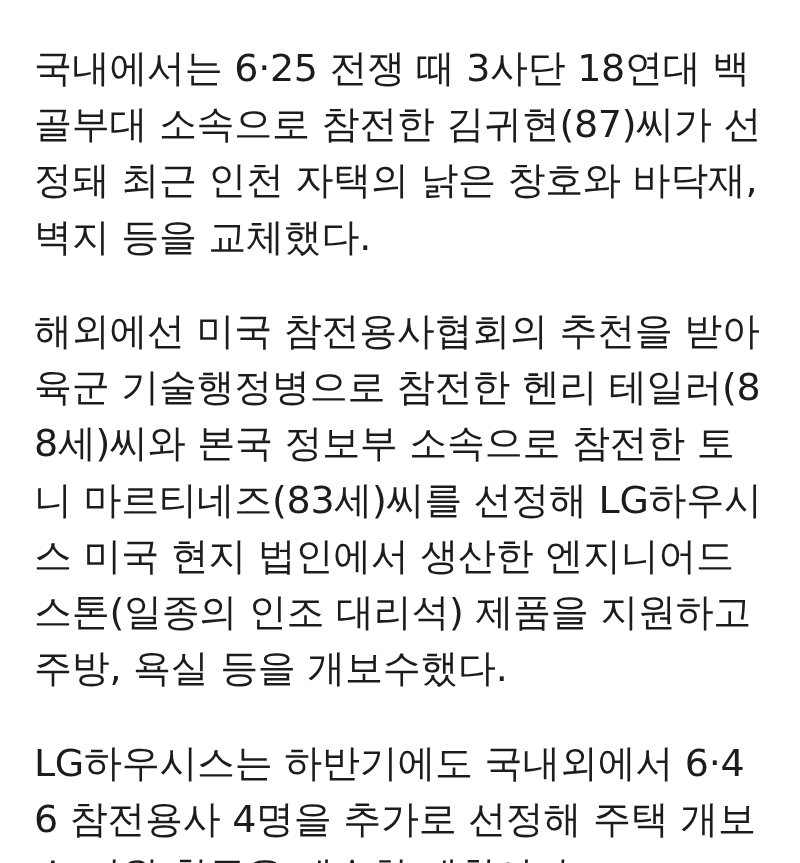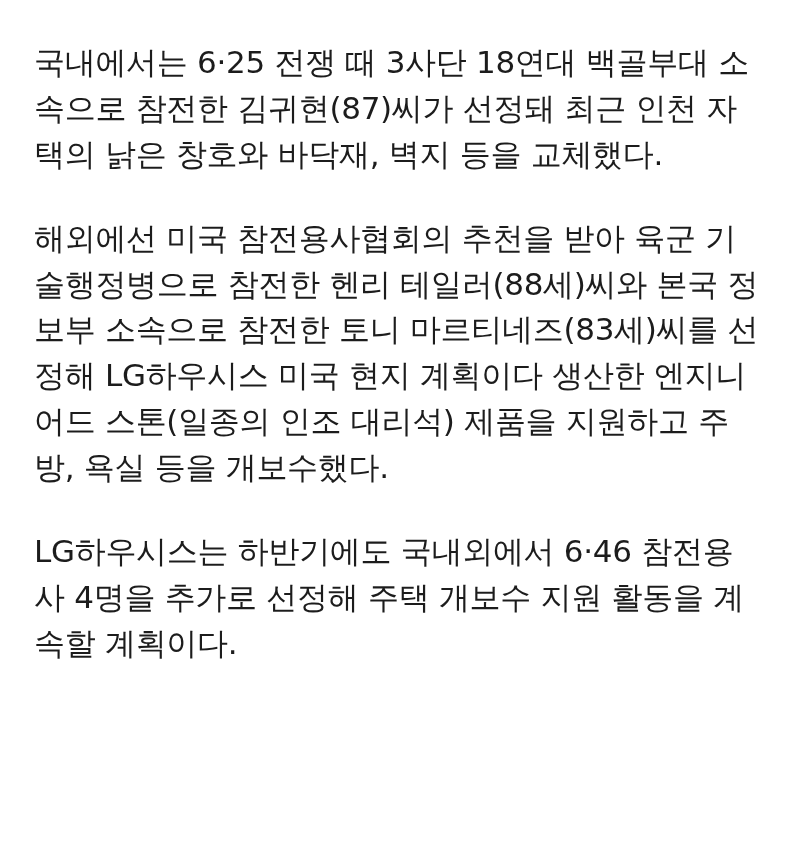--- a/index.html
+++ b/index.html
@@ -13,33 +13,33 @@
     font-family: "DejaVu Sans", "Liberation Sans", sans-serif;
     color: #1a1a1a;
     overflow: hidden;
   }
   .article {
     box-sizing: border-box;
     width: 800px;
     padding: 40px 36px 0 34px;
   }
   .para {
-    font-size: 31px;
+    font-size: 38px;
     line-height: 1.48;
     letter-spacing: -0.3px;
     color: #1c1c1c;
     margin: 0 0 38px 0;
     word-break: break-all;
     white-space: pre-wrap;
     font-weight: 400;
   }
   .para:last-child {
     margin-bottom: 0;
   }
 </style>
 </head>
 <body>
 
 <div class="article">
   <p class="para">국내에서는 6·25 전쟁 때 3사단 18연대 백골부대 소속으로 참전한 김귀현(87)씨가 선정돼 최근 인천 자택의 낡은 창호와 바닥재, 벽지 등을 교체했다.</p>
-  <p class="para">해외에선 미국 참전용사협회의 추천을 받아 육군 기술행정병으로 참전한 헨리 테일러(88세)씨와 본국 정보부 소속으로 참전한 토니 마르티네즈(83세)씨를 선정해 LG하우시스 미국 현지 계획이다 생산한 엔지니어드 스톤(일종의 인조 대리석) 제품을 지원하고 주방, 욕실 등을 개보수했다.</p>
+  <p class="para">해외에선 미국 참전용사협회의 추천을 받아 육군 기술행정병으로 참전한 헨리 테일러(88세)씨와 본국 정보부 소속으로 참전한 토니 마르티네즈(83세)씨를 선정해 LG하우시스 미국 현지 법인에서 생산한 엔지니어드 스톤(일종의 인조 대리석) 제품을 지원하고 주방, 욕실 등을 개보수했다.</p>
   <p class="para">LG하우시스는 하반기에도 국내외에서 6·46 참전용사 4명을 추가로 선정해 주택 개보수 지원 활동을 계속할 계획이다.</p>
 </div>
 
 </body></html>

